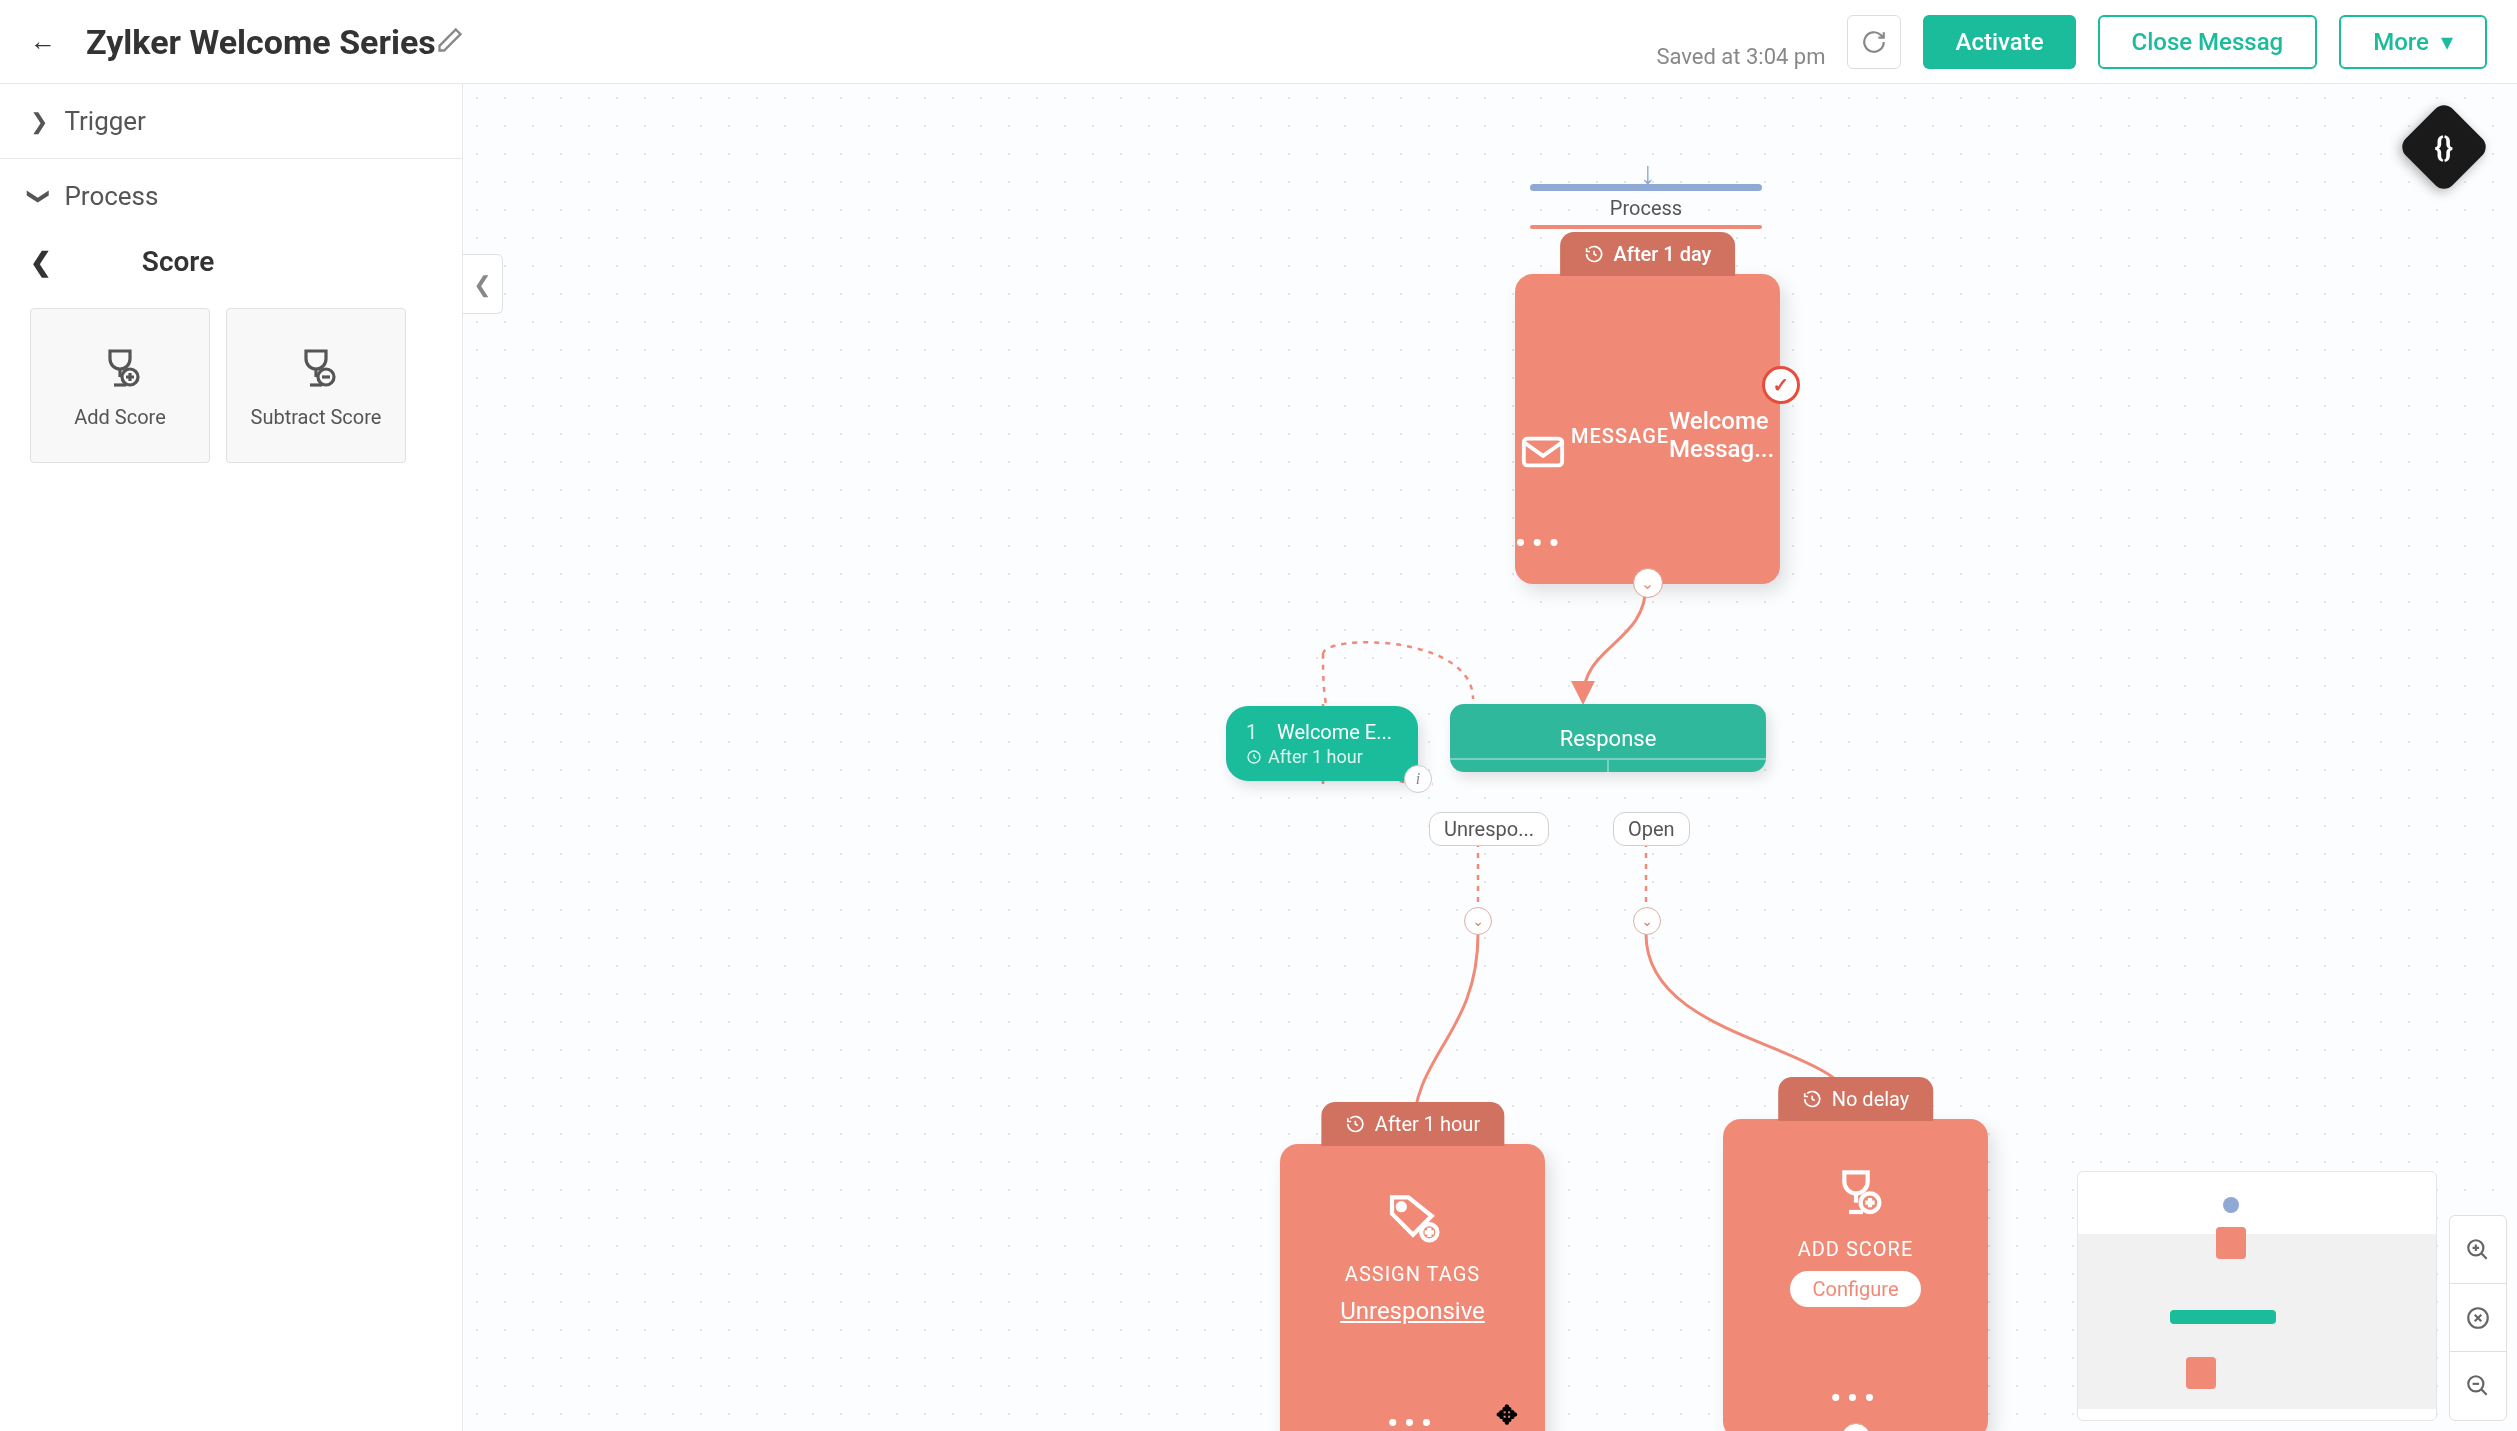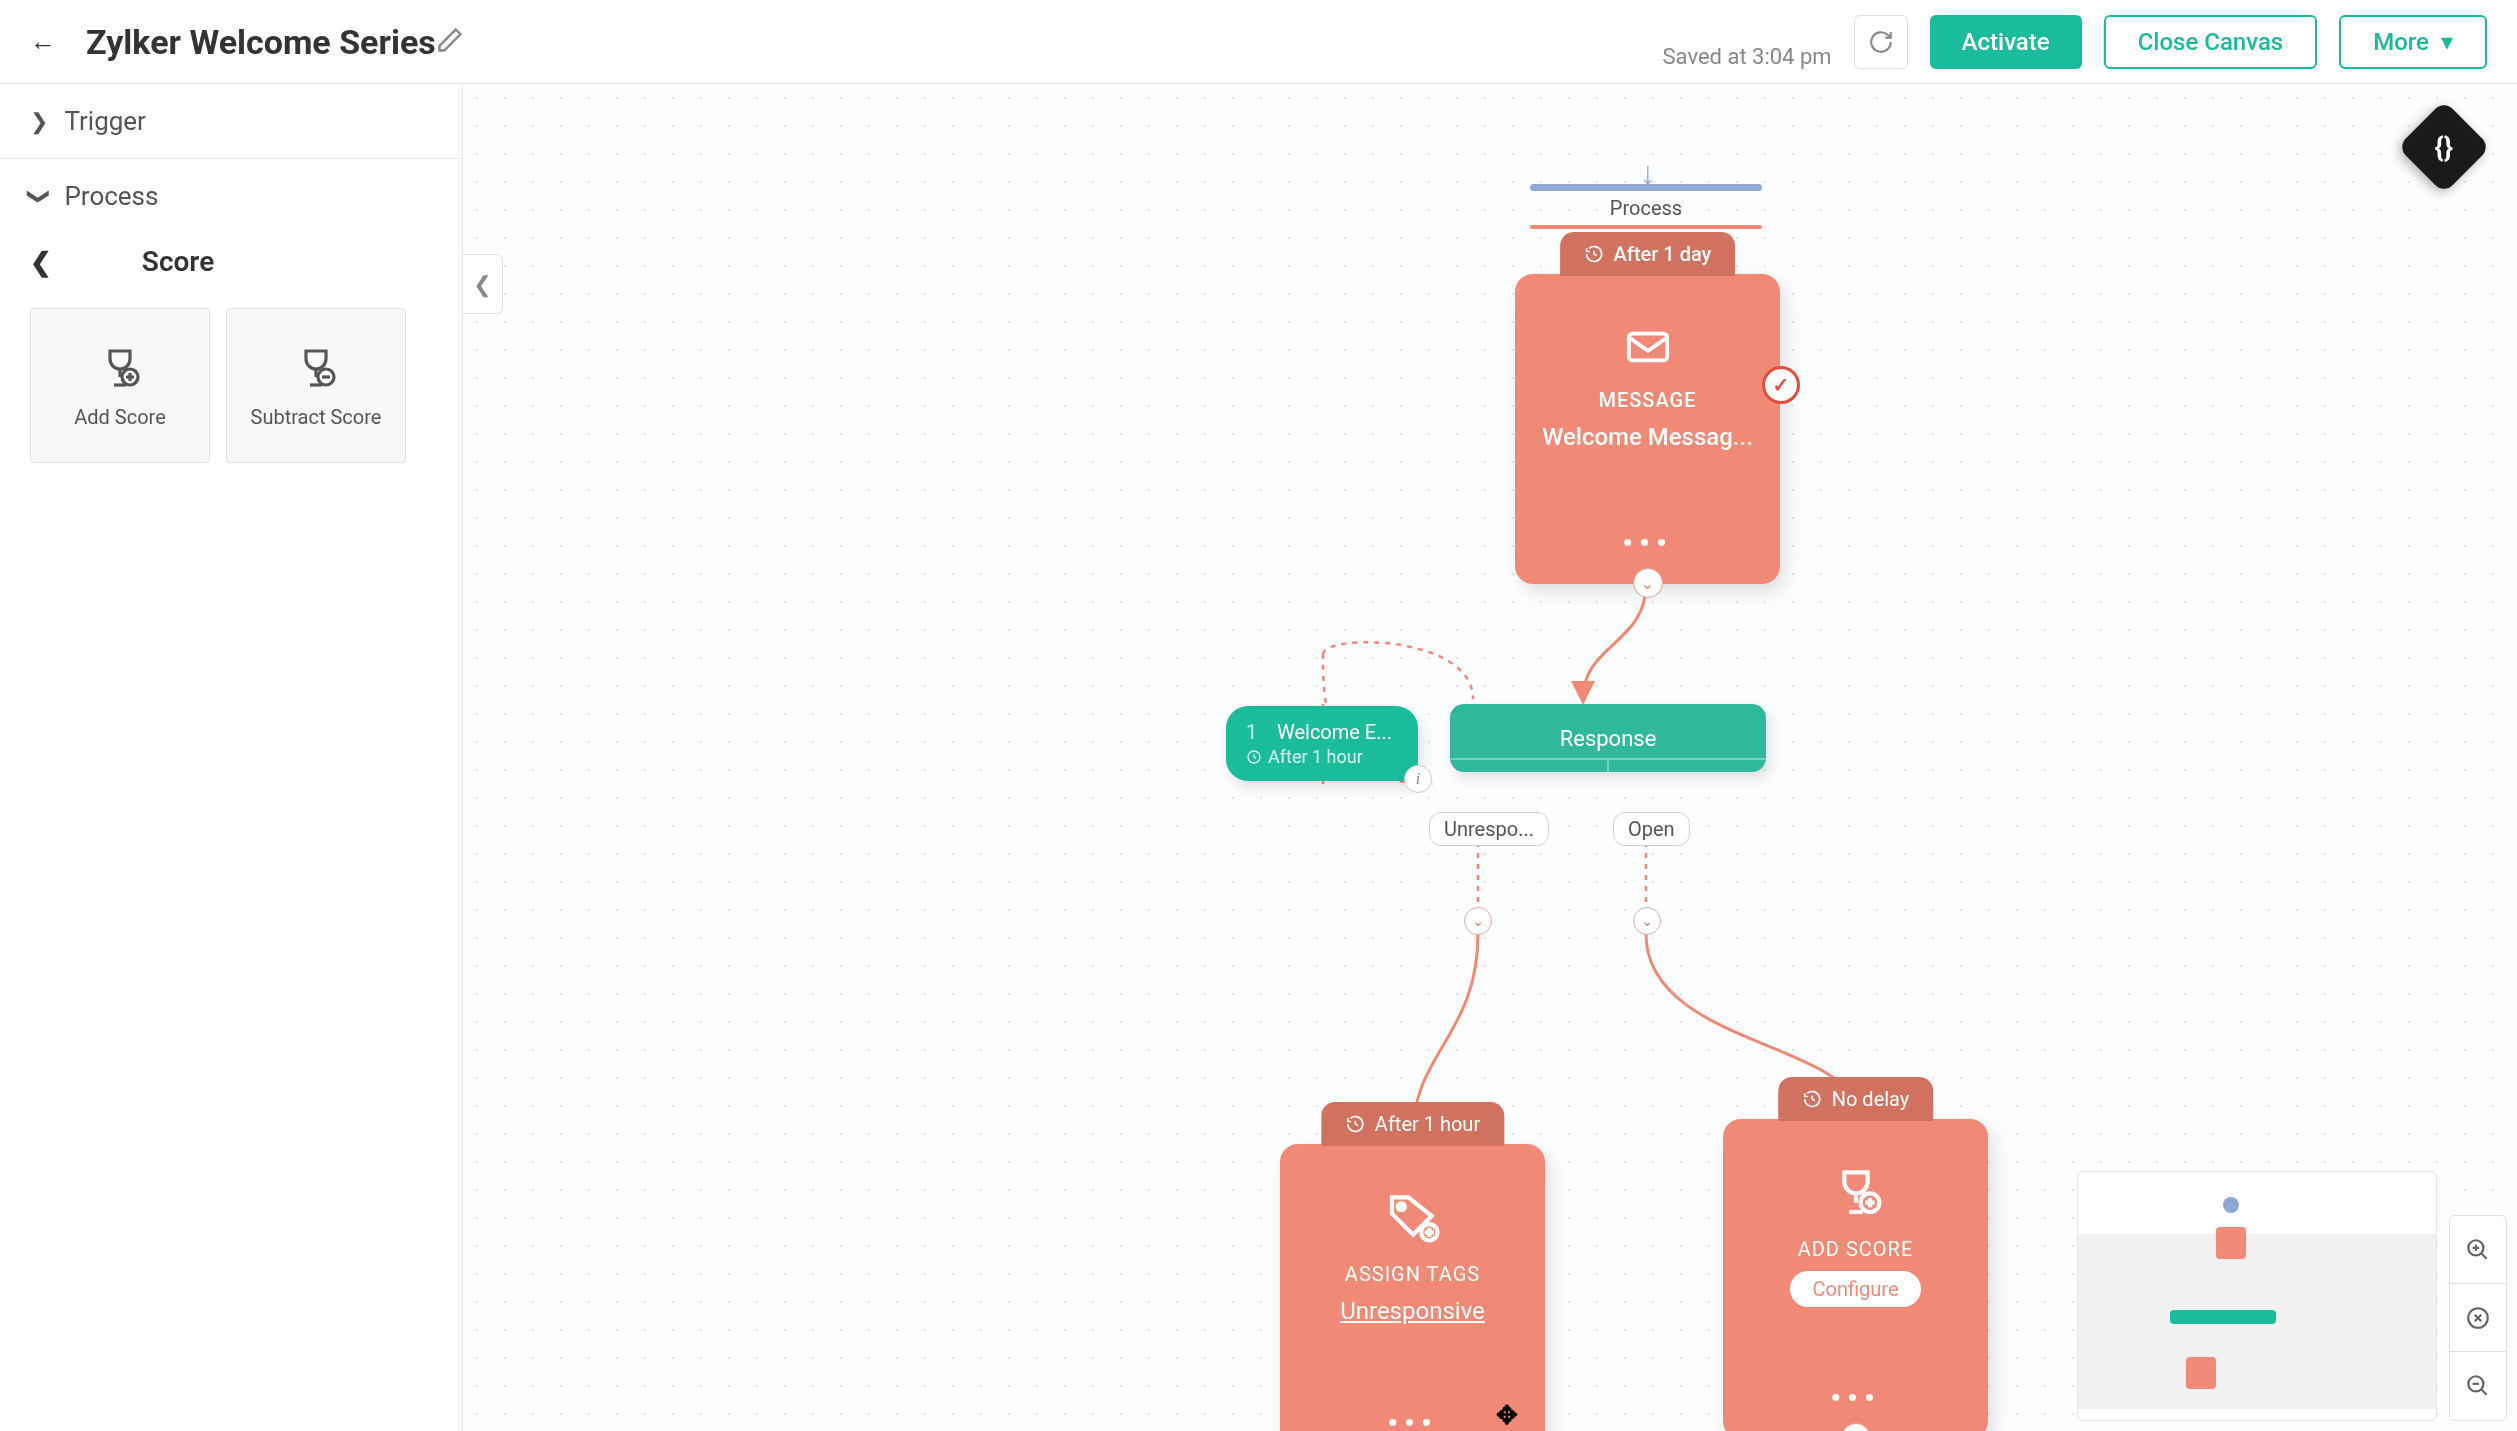--- a/index.html
+++ b/index.html
@@ -20,21 +20,21 @@
 .panel-header{padding:22px 30px;border-bottom:1px solid #e8e8e8;display:flex;align-items:center;gap:16px;font-size:26px;color:#555;cursor:pointer}
 .panel-header.open{border-bottom:none}
 .chevron{font-size:22px;color:#555}
 .sub-header{padding:12px 30px 12px 30px;display:flex;align-items:center;gap:90px;font-size:28px;font-weight:600;color:#333}
 .sub-back{font-size:26px;cursor:pointer;color:#333}
 .tool-grid{display:flex;gap:16px;padding:18px 30px}
 .tool-card{width:180px;height:155px;border:1px solid #e0e0e0;border-radius:4px;background:#f8f8f8;display:flex;flex-direction:column;align-items:center;justify-content:center;gap:14px;cursor:grab;color:#555;font-size:20px}
 .tool-card svg{width:48px;height:48px;fill:none;stroke:#555;stroke-width:1.6}
 .canvas{flex:1;position:relative;background:#fcfdfe;background-image:radial-gradient(#e2e6e9 1.5px,transparent 1.5px);background-size:28px 28px}
 .collapse-handle{position:absolute;left:0;top:170px;width:40px;height:60px;border:1px solid #e0e0e0;border-left:none;border-radius:0 6px 6px 0;background:#fff;display:flex;align-items:center;justify-content:center;cursor:pointer;color:#888;font-size:22px}
-.node{position:absolute;border-radius:18px;display:flex;flex-direction:column;align-items:center;color:#fff;font-weight:500}
+.node{position:absolute;border-radius:18px;display:flex;flex-direction:row;align-items:center;color:#fff;font-weight:500}
 .node-msg{background:#f08a77;width:265px;height:310px;left:1052px;top:190px;box-shadow:6px 8px 18px rgba(0,0,0,0.12)}
 .delay-tab{position:absolute;top:-42px;left:50%;transform:translateX(-50%);background:#d1715f;padding:10px 24px;border-radius:14px 14px 0 0;font-size:20px;display:flex;align-items:center;gap:10px;white-space:nowrap}
 .node-icon{margin-top:50px}
 .node-icon svg{width:56px;height:46px;fill:none;stroke:#fff;stroke-width:2}
 .node-type{font-size:20px;margin-top:14px;letter-spacing:1px}
 .node-title{font-size:24px;margin-top:11px}
 .dots{position:absolute;bottom:24px;font-size:30px;letter-spacing:6px;font-weight:bold}
 .expand-btn{position:absolute;bottom:-14px;left:50%;transform:translateX(-50%);width:30px;height:30px;background:#fff;border-radius:50%;display:flex;align-items:center;justify-content:center;color:#f08a77;border:1px solid #e0a090;font-size:16px}
 .check-badge{position:absolute;right:-20px;top:92px;width:38px;height:38px;border-radius:50%;background:#fff;border:3px solid #e74c3c;display:flex;align-items:center;justify-content:center;color:#e74c3c;font-size:20px;font-weight:bold}
 .welcome-pill{position:absolute;left:763px;top:622px;background:#1bbc9b;border-radius:22px 22px 0 22px;padding:14px 20px;width:192px;color:#fff;font-size:20px;box-shadow:4px 6px 14px rgba(0,0,0,0.12)}
@@ -87,21 +87,21 @@
   </div>
   <div class="header-right">
     <span class="saved-text">Saved at 3:04 pm</span>
     <div class="icon-btn">
       <svg width="26" height="26" viewBox="0 0 24 24" fill="none" stroke="#888" stroke-width="2">
           <path d="M21 12a9 9 0 1 1-3-6.7L21 8"></path>
           <path d="M21 3v5h-5"></path>
         </svg>
     </div>
     <button class="btn btn-primary">Activate</button>
-    <button class="btn btn-outline">Close Canvas</button>
+    <button class="btn btn-outline">Close Messag</button>
     <button class="btn btn-outline">
       <span>More</span>
       <span>▾</span>
     </button>
   </div>
 </div>
 
 <div class="main">
   <div class="sidebar">
     <div class="panel-header">

